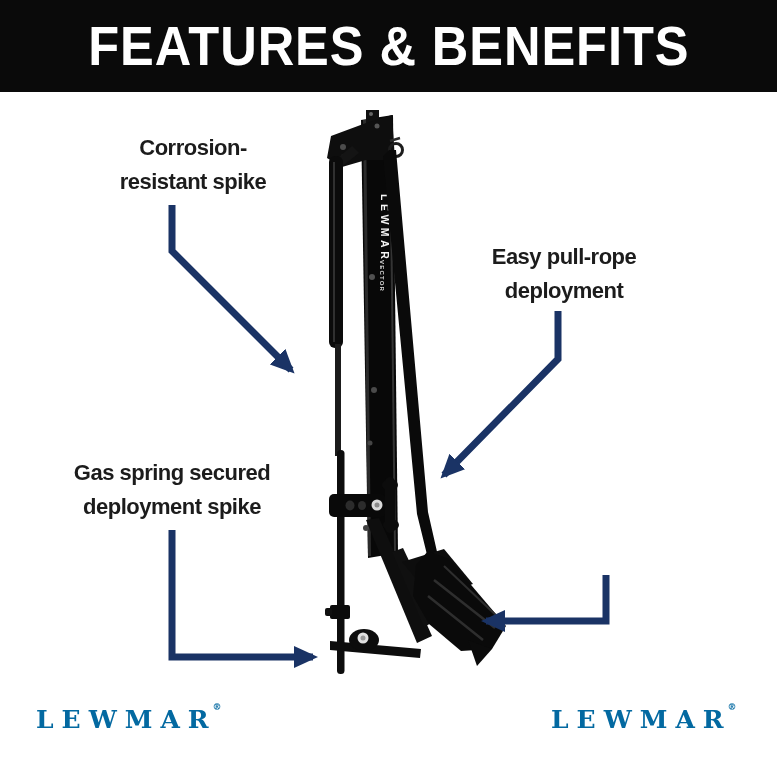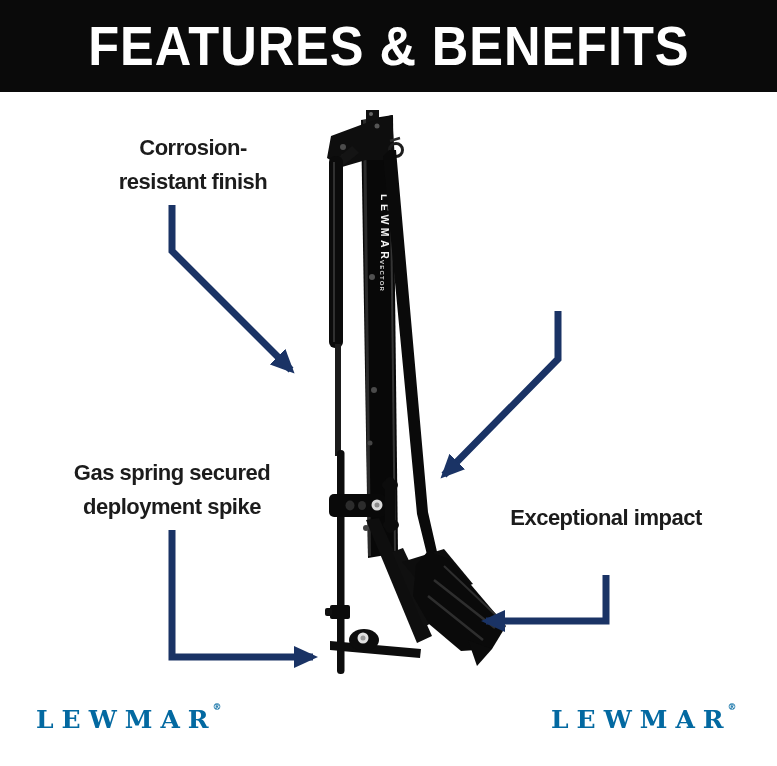--- a/index.html
+++ b/index.html
@@ -39,31 +39,34 @@
 <body>
 
 <div class="stage">
 
   <div class="header">
     <div class="title">FEATURES &amp; BENEFITS</div>
   </div>
 
   <div class="callout" id="callout-corrosion">
     <div class="ln">Corrosion-</div>
-    <div class="ln">resistant finish</div>
+    <div class="ln">resistant spike</div>
   </div>
 
+  <div class="callout" id="callout-pullrope">
+    <div class="ln">Easy pull-rope</div>
+    <div class="ln">deployment</div>
+  </div>
 
   <div class="callout" id="callout-gasspring">
     <div class="ln">Gas spring secured</div>
     <div class="ln">deployment spike</div>
   </div>
 
   <div class="callout" id="callout-impact">
-    <div class="ln">Exceptional impact</div>
   </div>
 
   <svg class="artwork" viewBox="0 0 777 766">
     <defs>
       <marker id="ah" markerUnits="userSpaceOnUse" markerWidth="24" markerHeight="22" refX="19" refY="11" orient="auto">
         <path d="M0,0 L24,11 L0,22 Z" fill="#1a3365"></path>
       </marker>
     </defs>
 
     <g>

